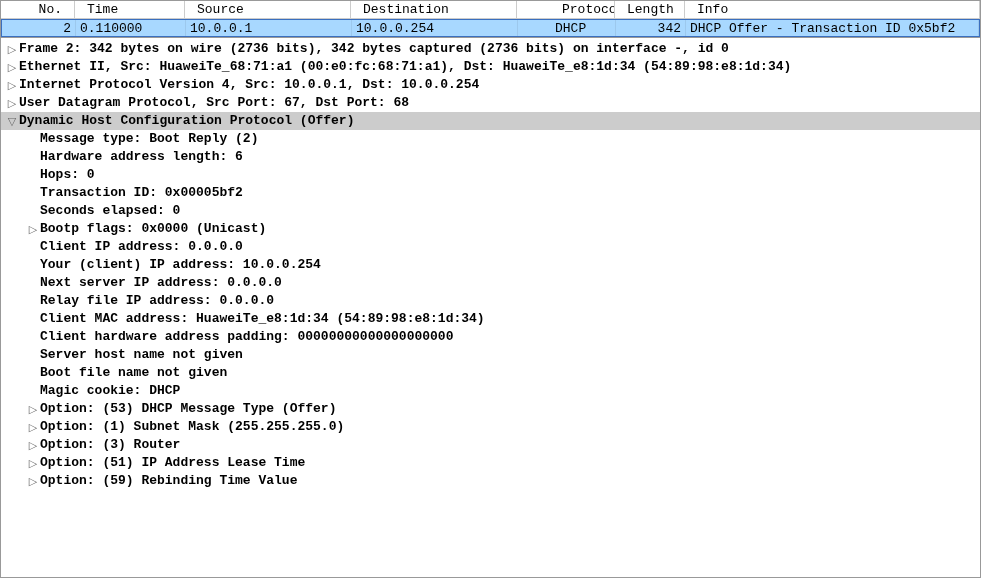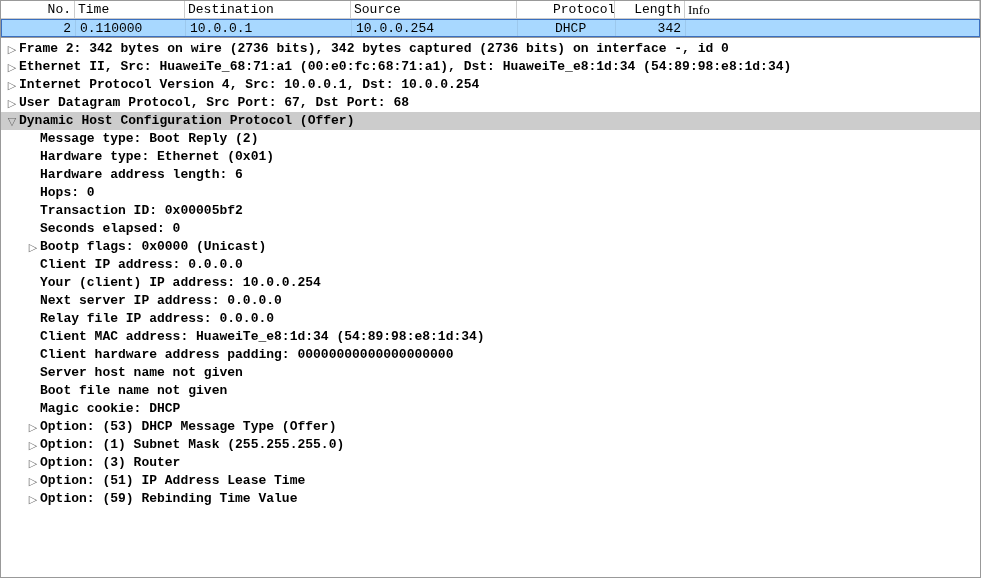--- a/index.html
+++ b/index.html
@@ -18,21 +18,21 @@
   }
   .packet-header {
     display: flex;
     background: #fff;
     border-bottom: 1px solid #ccc;
     height: 18px;
     line-height: 18px;
   }
   .packet-header .col {
     border-right: 1px solid #ccc;
-    padding: 0 3px;
+    padding: 0 12px;
     overflow: hidden;
     white-space: nowrap;
   }
   .packet-row {
     display: flex;
     background: #a8d8ff;
     height: 18px;
     line-height: 18px;
     border: 1px solid #3a6fbf;
   }
@@ -41,21 +41,21 @@
     overflow: hidden;
     white-space: nowrap;
     border-right: 1px solid rgba(0,0,0,0.07);
   }
   .col-no     { width: 74px; text-align: right; padding-right: 6px; }
   .col-time   { width: 110px; }
   .col-src    { width: 166px; }
   .col-dst    { width: 166px; }
   .col-proto  { width: 65px; margin-left: 33px; }
   .col-len    { width: 70px; text-align: right; padding-right: 4px; }
-  .col-info   { flex: 1; font-family: Liberation Serif, serif; }
+  .col-info   { flex: 1; }
   .details {
     border: 1px solid #999;
     border-top: none;
     background: #fff;
     padding-top: 2px;
     height: 540px;
     overflow-y: auto;
   }
   .tree-item {
     display: flex;
@@ -86,33 +86,34 @@
   .indent1 { padding-left: 11px; }
   .txt { white-space: pre; font-weight: bold; }
 </style>
 </head>
 <body>
 
 <div class="packet-list">
   <div class="packet-header">
     <div class="col col-no">No.</div>
     <div class="col col-time">Time</div>
+    <div class="col col-src">Source</div>
     <div class="col col-dst">Destination</div>
-    <div class="col col-src">Source</div>
     <div class="col col-proto">Protocol</div>
     <div class="col col-len">Length</div>
     <div class="col col-info">Info</div>
   </div>
   <div class="packet-row">
     <div class="col col-no">2</div>
     <div class="col col-time">0.110000</div>
     <div class="col col-src">10.0.0.1</div>
     <div class="col col-dst">10.0.0.254</div>
     <div class="col col-proto">DHCP</div>
     <div class="col col-len">342</div>
+    <div class="col col-info">DHCP Offer    - Transaction ID 0x5bf2</div>
   </div>
 </div>
 
 <div class="details">
 
   <div class="tree-item">
     <span class="toggle">▷</span>
     <span class="txt">Frame 2: 342 bytes on wire (2736 bits), 342 bytes captured (2736 bits) on interface -, id 0</span>
   </div>
   <div class="tree-item">
@@ -133,25 +134,20 @@
   </div>
 
   <div class="tree-item indent1">
     <span class="toggle-spacer"></span>
     <span class="toggle-spacer"></span>
     <span class="txt">Message type: Boot Reply (2)</span>
   </div>
   <div class="tree-item indent1">
     <span class="toggle-spacer"></span>
     <span class="toggle-spacer"></span>
-    <span class="txt">Hardware type: Ethernet (0x01)</span>
-  </div>
-  <div class="tree-item indent1">
-    <span class="toggle-spacer"></span>
-    <span class="toggle-spacer"></span>
     <span class="txt">Hardware address length: 6</span>
   </div>
   <div class="tree-item indent1">
     <span class="toggle-spacer"></span>
     <span class="toggle-spacer"></span>
     <span class="txt">Hops: 0</span>
   </div>
   <div class="tree-item indent1">
     <span class="toggle-spacer"></span>
     <span class="toggle-spacer"></span>

